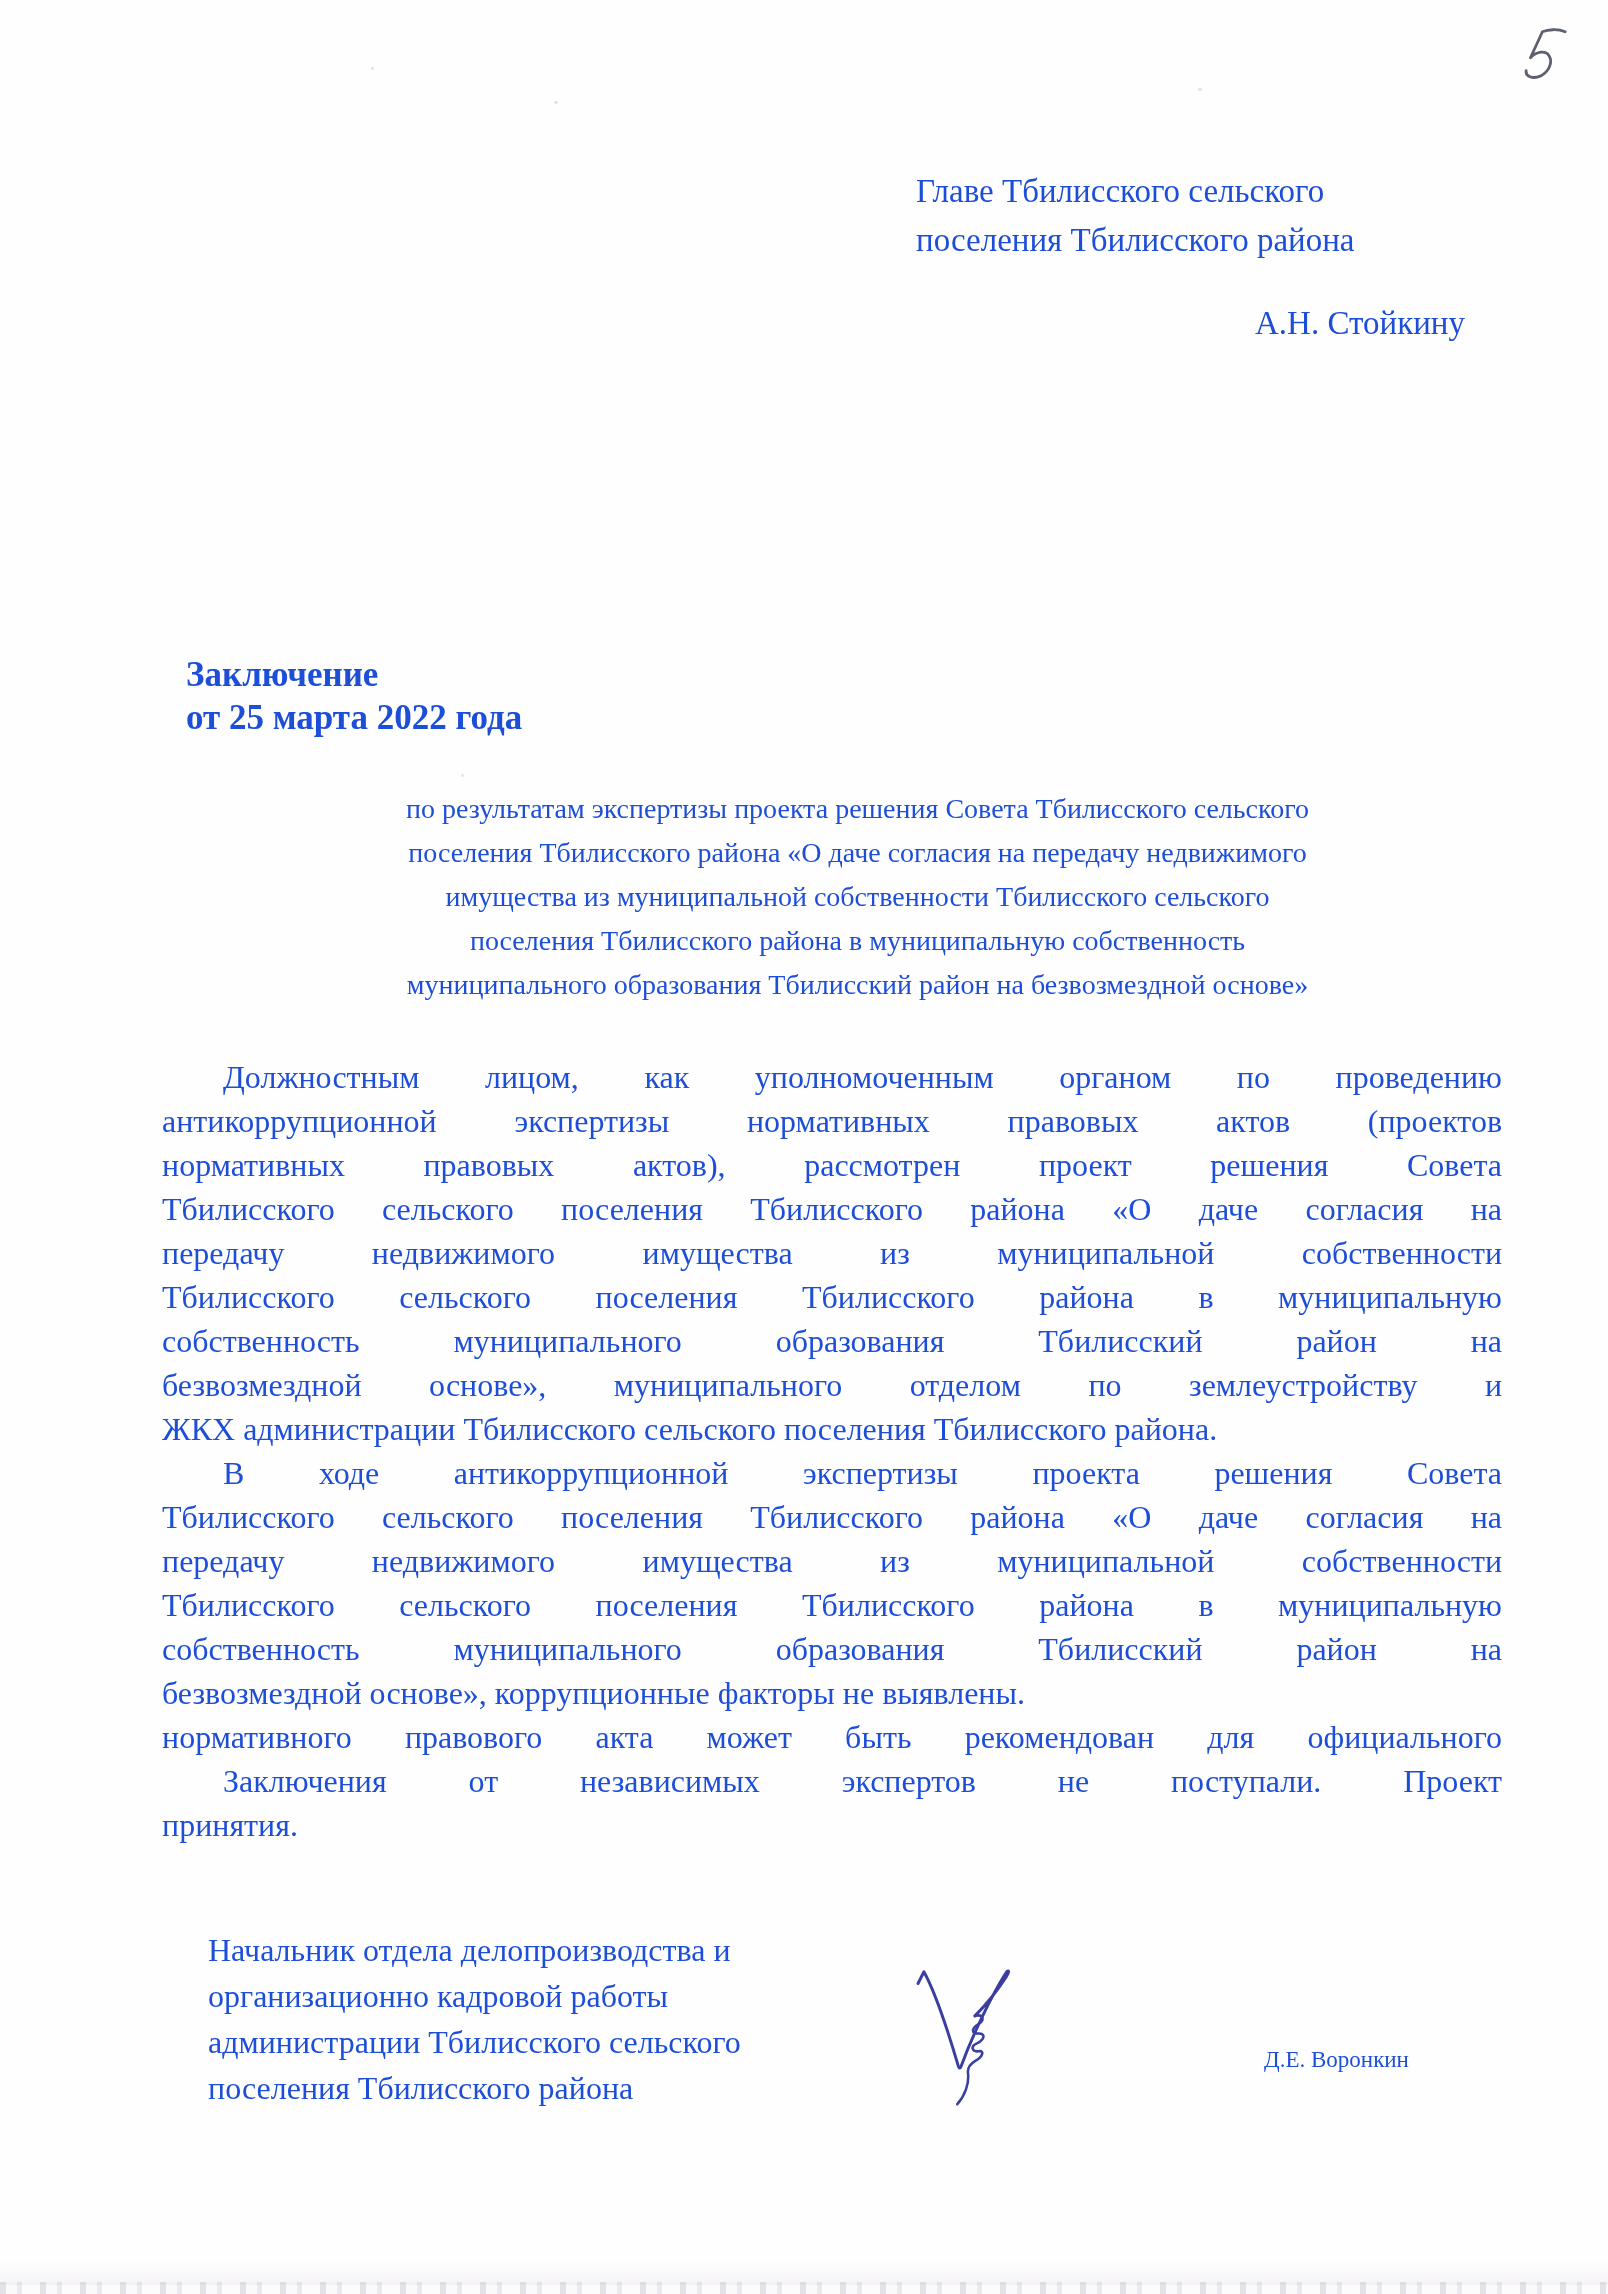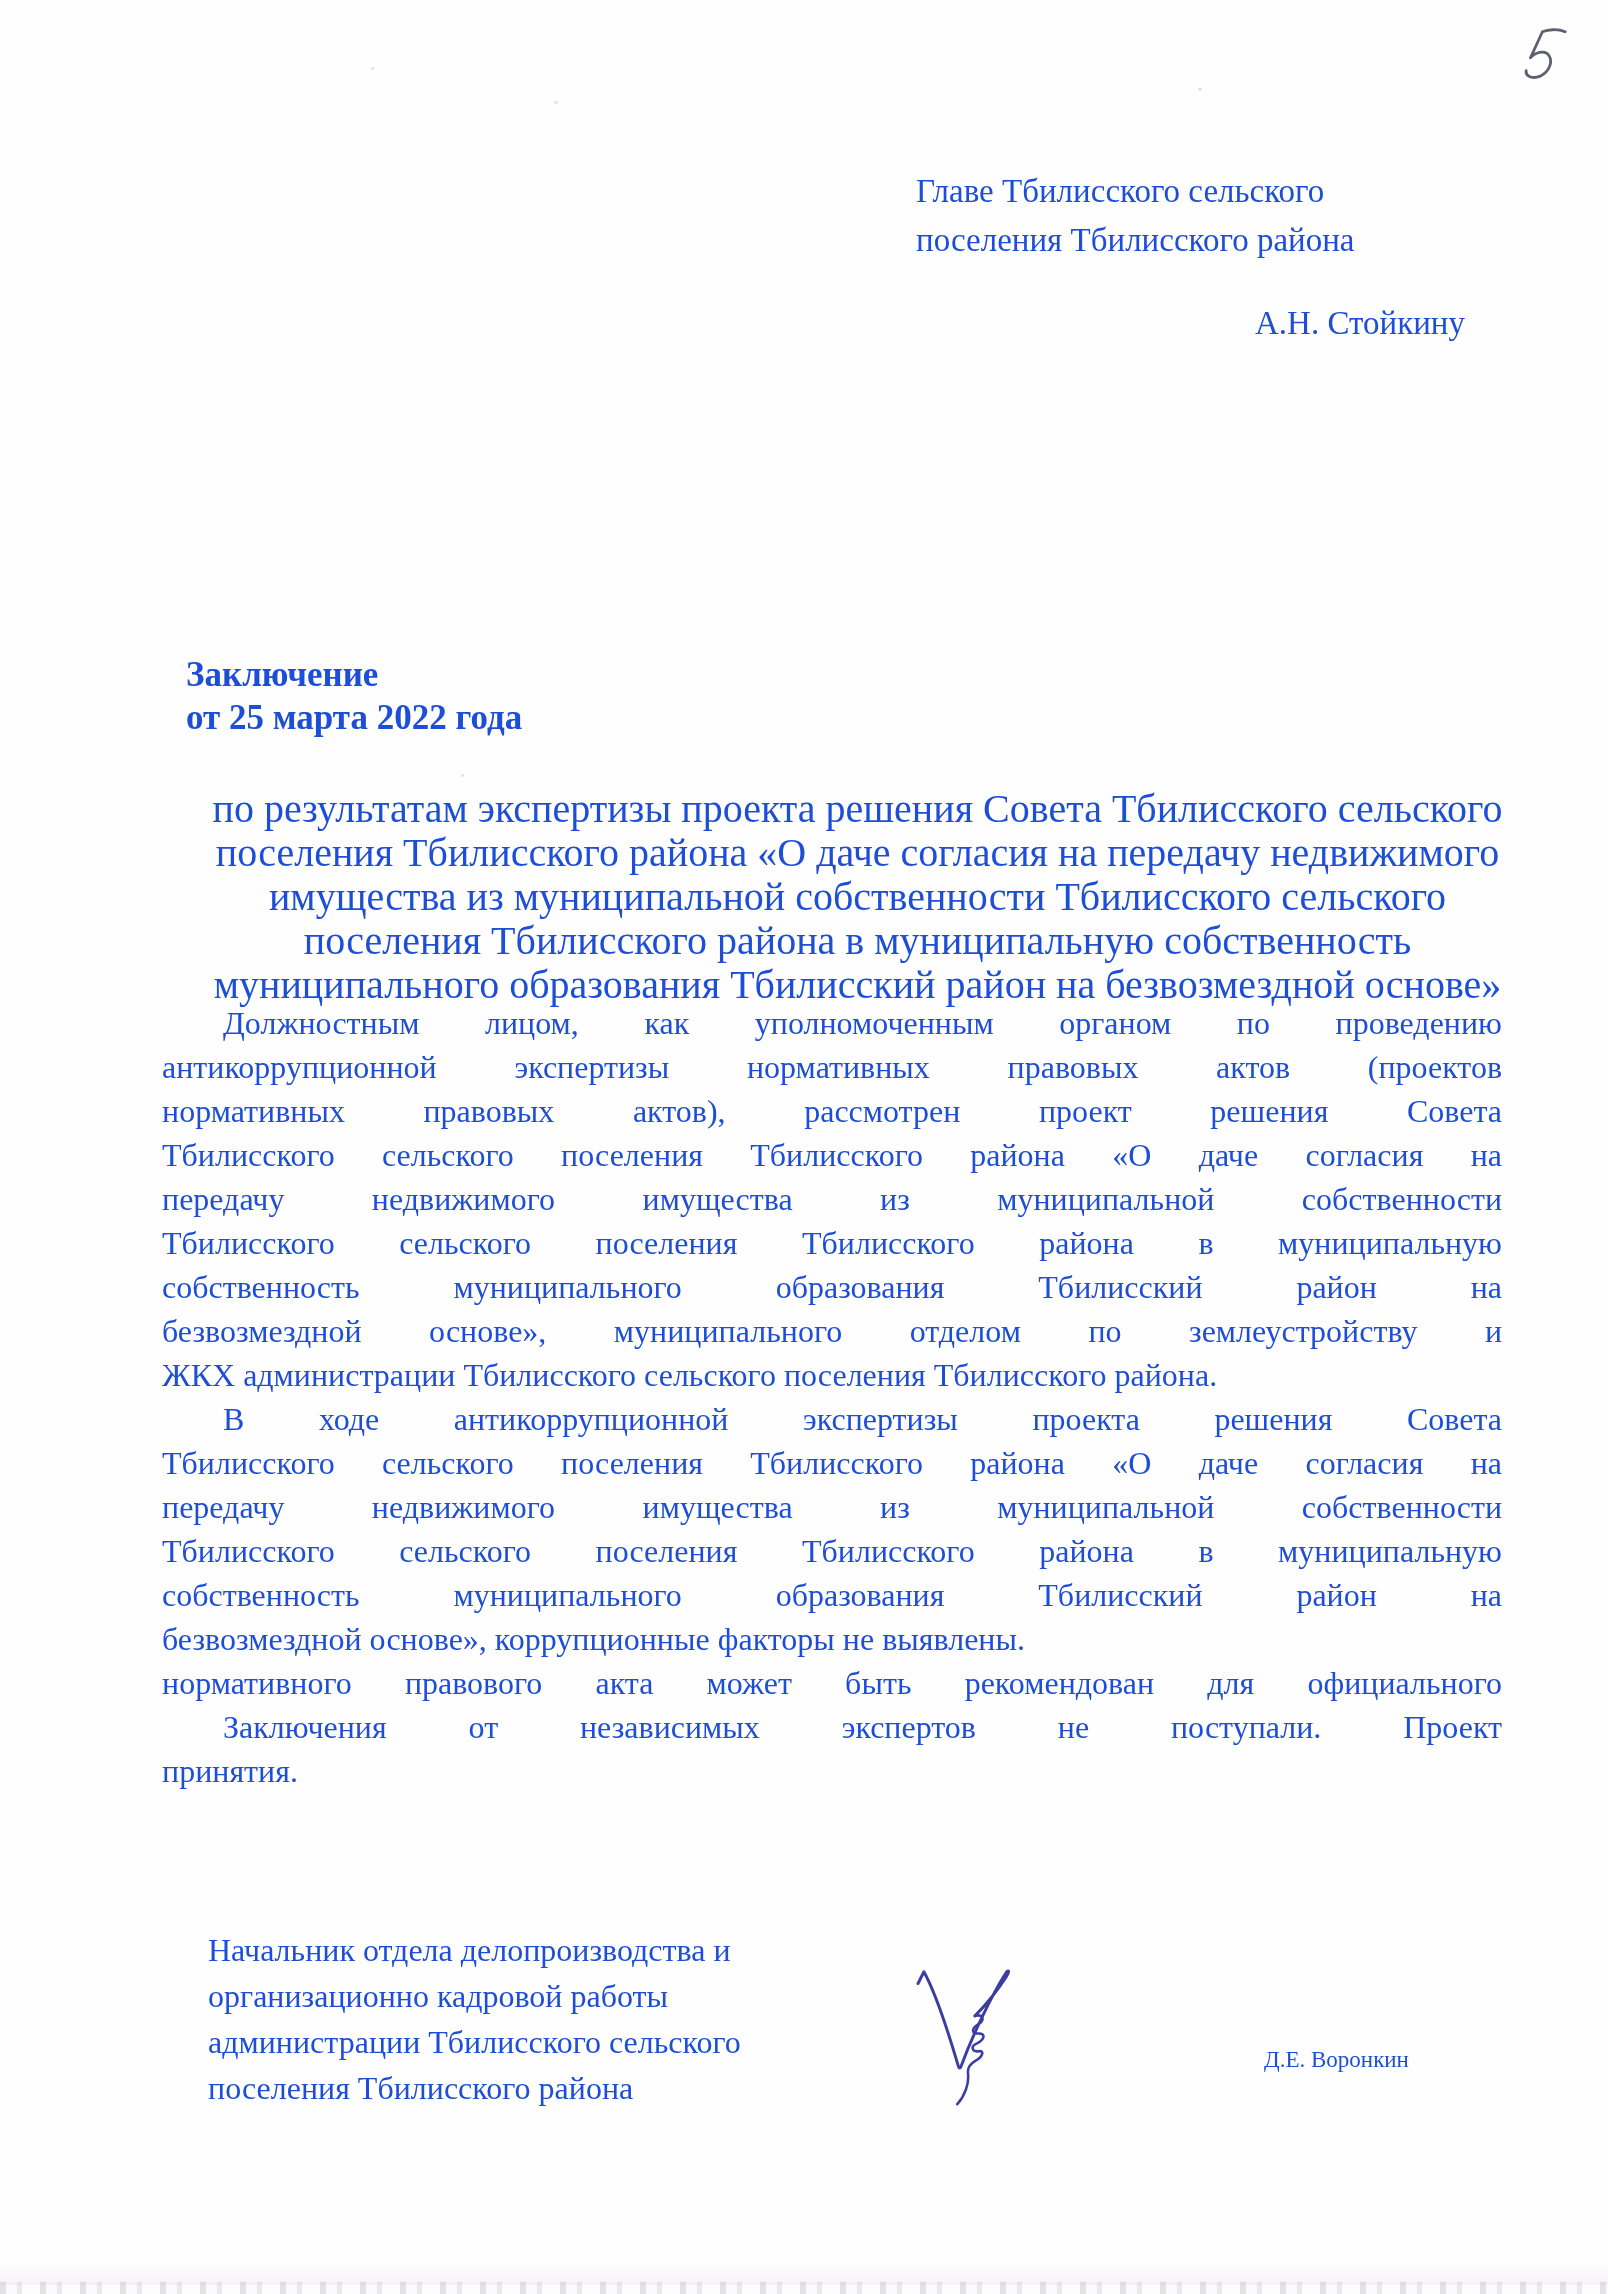--- a/index.html
+++ b/index.html
@@ -41,28 +41,28 @@
     font-size: 35px;
     line-height: 43px;
   }
   
   .subject {
     position: absolute;
     left: 186px;
     top: 787px;
     width: 1343px;
     text-align: center;
-    font-size: 40px;
+    font-size: 28px;
     line-height: 44px;
   }
   
   .bodytext {
     position: absolute;
     left: 162px;
-    top: 1001px;
+    top: 1055px;
     width: 1340px;
     font-size: 32px;
     line-height: 44px;
   }
   .line { min-height: 44px; }
   .jl { text-align: justify; text-align-last: justify; }
   .ind { text-indent: 61px; }
   
   .signoff {
     position: absolute;

